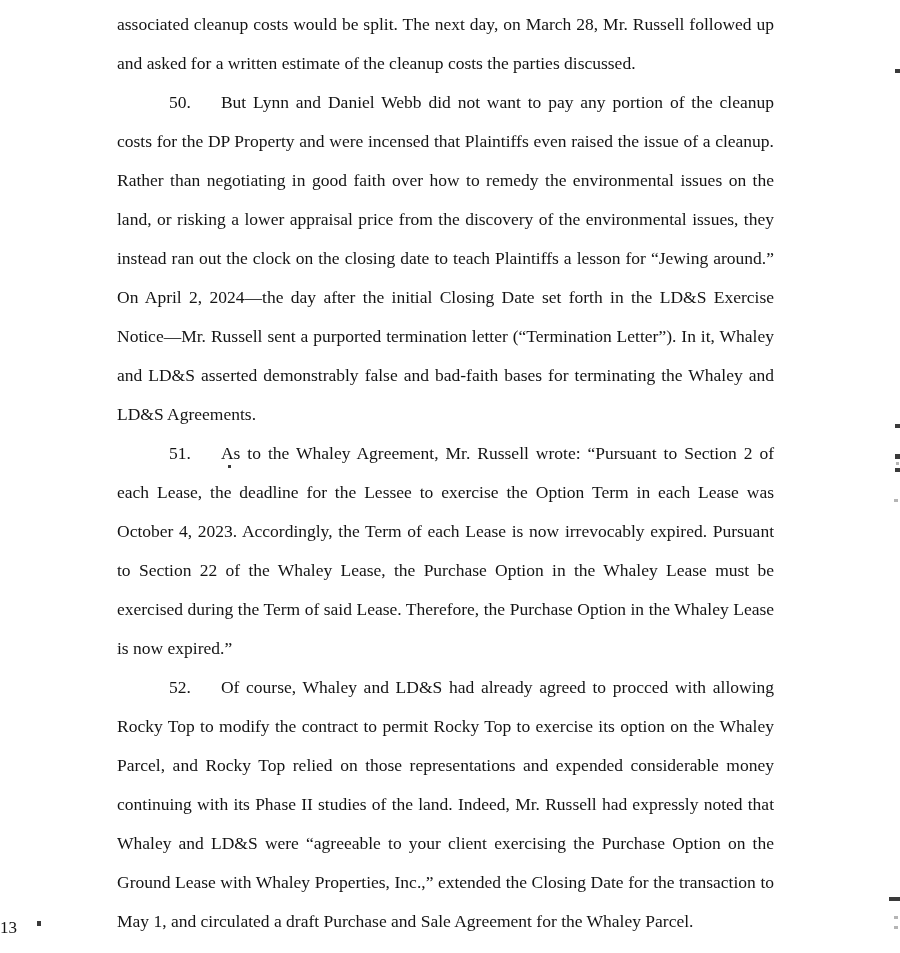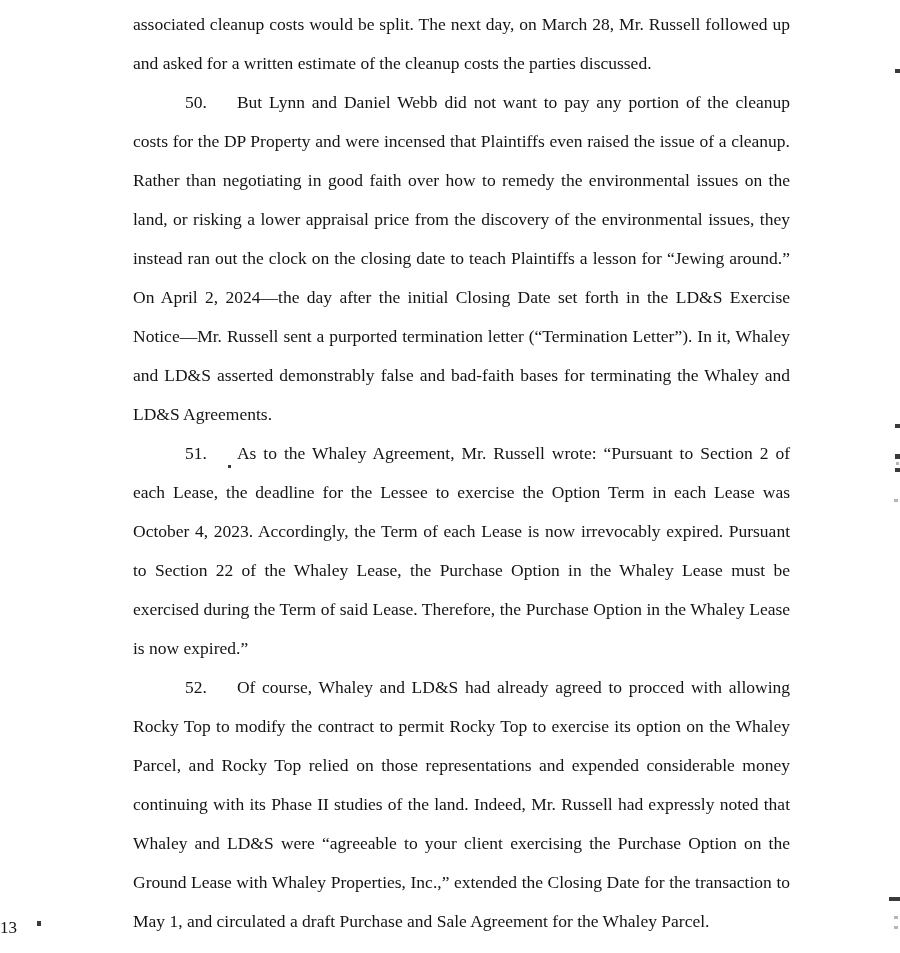--- a/index.html
+++ b/index.html
@@ -17,21 +17,20 @@
     color: #141414;
   }
   .content {
     position: absolute;
     top: 5px;
     left: 117px;
     width: 657px;
     font-size: 17.5px;
     line-height: 39px;
     text-align: justify;
-    margin-left: 16px;
   }
   .para {
     margin: 0;
     padding: 0;
   }
   .pnum {
     padding-left: 52px;
   }
   .tab {
     display: inline-block;

